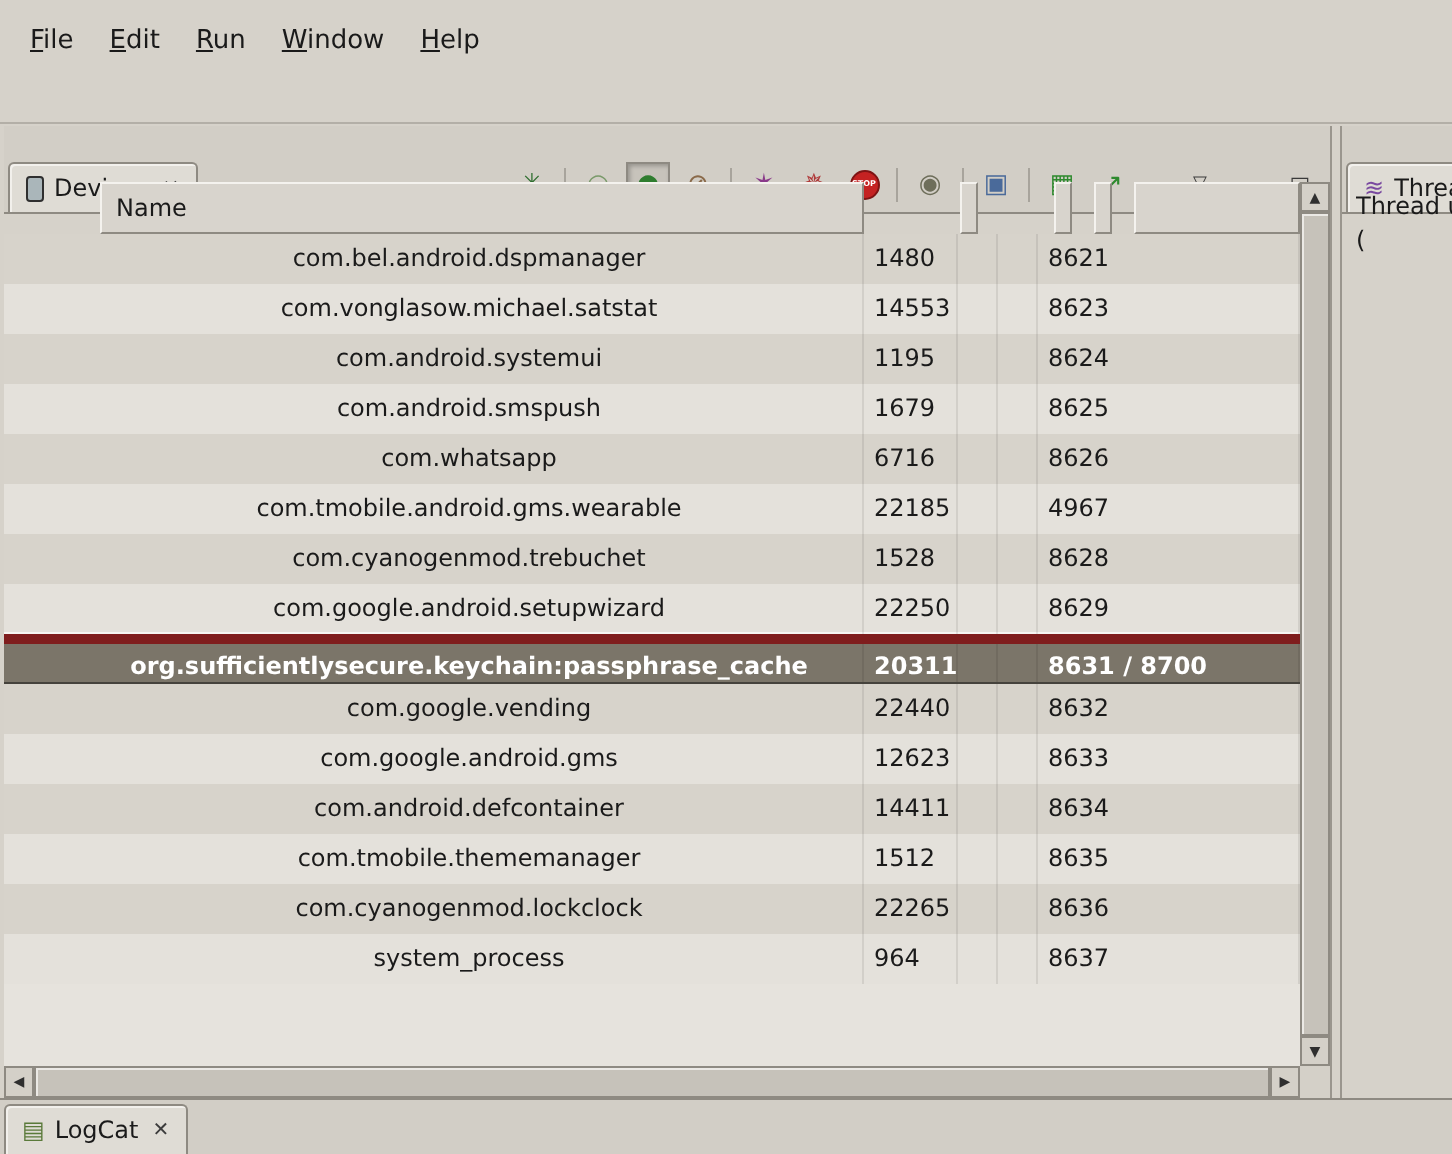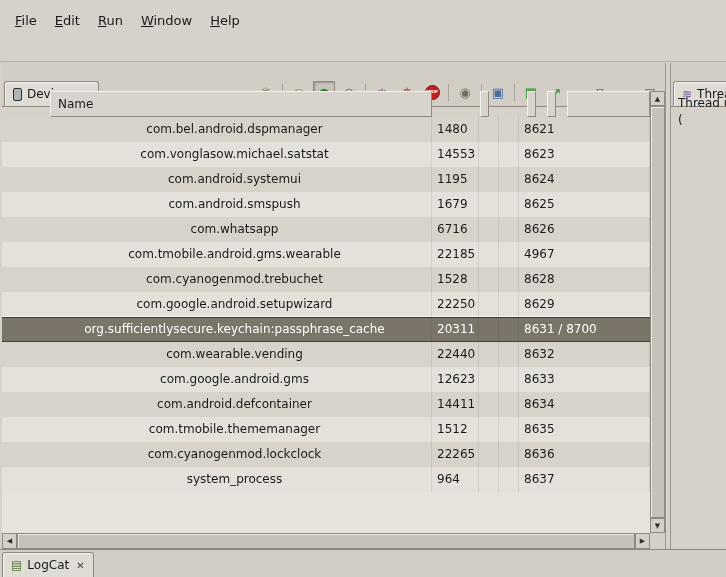--- a/index.html
+++ b/index.html
@@ -85,23 +85,24 @@
     position:absolute; top:26px; left:0; right:15px; bottom:0;
     background:#e6e3dd; overflow:hidden;
   }
   .trow {
     display:grid; grid-template-columns:430px 47px 20px 20px 1fr;
     height:25px; line-height:25px; background:#d7d3cb;
   }
   .trow.alt { background:#e4e1db; }
   .trow.sel {
     background:#7b7569; color:#ffffff;
-    border-top:1px solid #7f1d1d; border-bottom:1px solid #45423c;
+    border-top:5px solid #7f1d1d; border-bottom:1px solid #45423c;
     line-height:23px;
     box-shadow: 0 -1px 0 #f6f5f2, 0 1px 0 #f6f5f2;
+    font-weight: bold;
   }
   .td { overflow:hidden; white-space:nowrap; border-right:1px solid rgba(0,0,0,0.08); }
   .td.name { padding-left:36px;text-align:center; }
   .td.num  { padding-left:5px; }
 
   
   .vscroll {
     position:absolute; top:0; right:0; width:15px; bottom:0;
     display:flex; flex-direction:column; background:#cfcbc3;
   }
@@ -246,21 +247,21 @@
               <div class="td num" data-name="port-cell">8629</div>
             </div>
             <div class="trow alt sel" data-name="table-row">
               <div class="td name" data-name="process-name-cell">org.sufficientlysecure.keychain:passphrase_cache</div>
               <div class="td num" data-name="pid-cell">20311</div>
               <div class="td num" data-name="empty-cell-1"></div>
               <div class="td num" data-name="empty-cell-2"></div>
               <div class="td num" data-name="port-cell">8631 / 8700</div>
             </div>
             <div class="trow" data-name="table-row">
-              <div class="td name" data-name="process-name-cell">com.wearable.vending</div>
+              <div class="td name" data-name="process-name-cell">com.google.vending</div>
               <div class="td num" data-name="pid-cell">22440</div>
               <div class="td num" data-name="empty-cell-1"></div>
               <div class="td num" data-name="empty-cell-2"></div>
               <div class="td num" data-name="port-cell">8632</div>
             </div>
             <div class="trow alt" data-name="table-row">
               <div class="td name" data-name="process-name-cell">com.google.android.gms</div>
               <div class="td num" data-name="pid-cell">12623</div>
               <div class="td num" data-name="empty-cell-1"></div>
               <div class="td num" data-name="empty-cell-2"></div>

